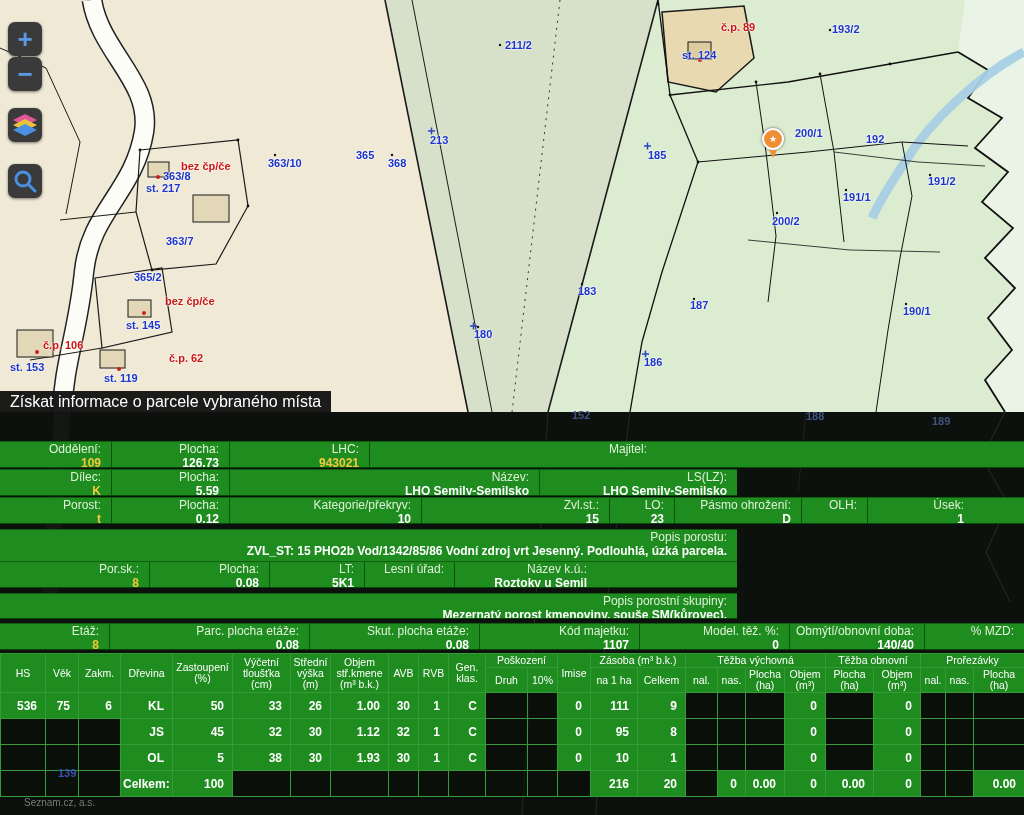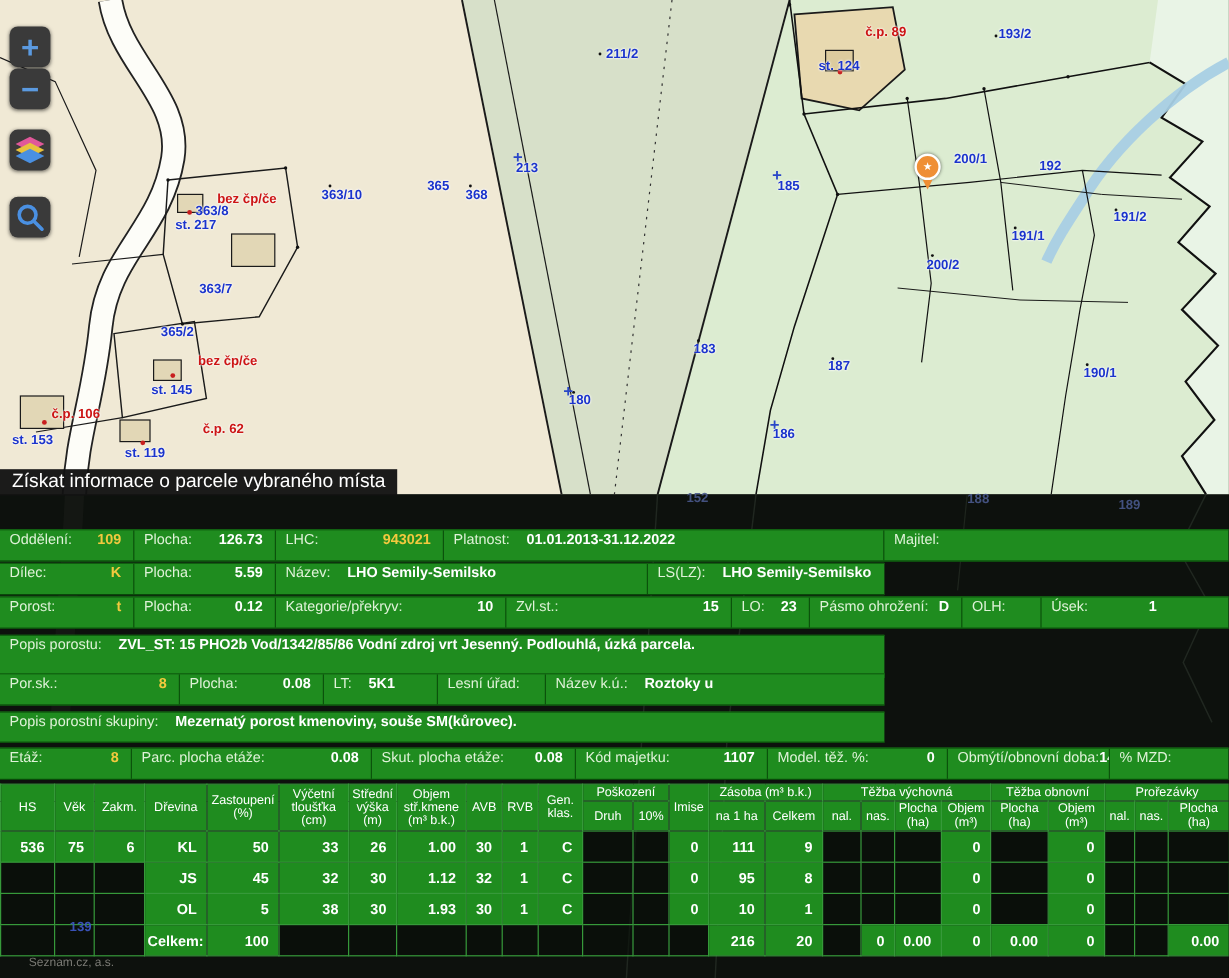--- a/index.html
+++ b/index.html
@@ -35,22 +35,22 @@
   
   .tooltip{position:absolute;left:0;top:391px;height:22px;line-height:22px;background:rgba(18,18,18,.96);
     color:#fff;font-size:16px;padding:0 10px;z-index:30;white-space:nowrap;}
 
   
   .wm{position:absolute;left:24px;top:797px;color:#7a7a74;font-size:10px;z-index:5;}
 
   
   .prow{position:absolute;left:0;display:flex;background:#1f8c1f;z-index:10;
     border-top:1px solid #0f5f0f;border-bottom:1px solid #094809;box-sizing:border-box;}
-  .pcell{display:flex;align-items:flex-start;padding:0 10px 0 8px;border-right:1px solid #0b520b;
-    box-sizing:border-box;height:100%;overflow:hidden;}
+  .pcell{display:flex;align-items:flex-end;padding:0 10px 0 8px;border-right:1px solid #0b520b;
+    box-sizing:border-box;height:100%;overflow:hidden;flex-direction:column;}
   .pcell:last-child{border-right:none;}
   .lab{color:#dff2d8;font-size:12px;white-space:nowrap;}
   .val{color:#fff;font-weight:bold;font-size:12px;margin-left:auto;white-space:nowrap;}
   .pcell.vleft .val{margin-left:14px;}
   .val.yellow{color:#f2c93e;}
   #r1{top:441px;height:27px;width:1024px;}
   #r2{top:469px;height:27px;width:737px;}
   #r3{top:497px;height:27px;width:1024px;}
   #r4{top:529px;height:36px;width:737px;}
   #r5{top:561px;height:27px;width:737px;}
@@ -238,24 +238,20 @@
       <span class="lab">Oddělení:</span>
       <span class="val yellow">109</span>
     </div>
     <div class="pcell" style="width:118px">
       <span class="lab">Plocha:</span>
       <span class="val">126.73</span>
     </div>
     <div class="pcell" style="width:140px">
       <span class="lab">LHC:</span>
       <span class="val yellow">943021</span>
-    </div>
-    <div class="pcell vleft" style="width:367px">
-      <span class="lab">Platnost:</span>
-      <span class="val">01.01.2013-31.12.2022</span>
     </div>
     <div class="pcell vleft" style="width:287px">
       <span class="lab">Majitel:</span>
       <span class="val"></span>
     </div>
   </div>
 
   <div class="prow" id="r2">
     <div class="pcell" style="width:112px">
       <span class="lab">Dílec:</span>

